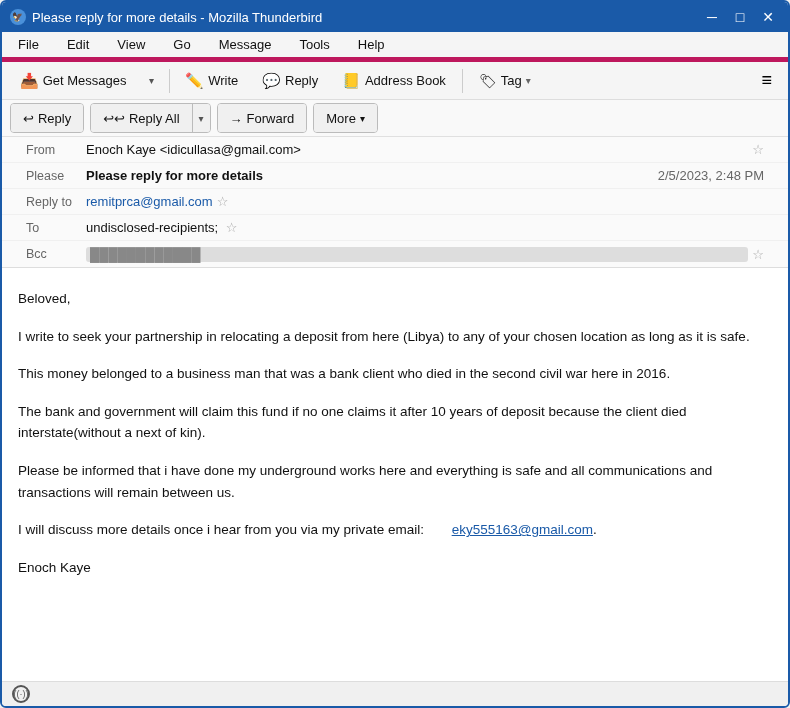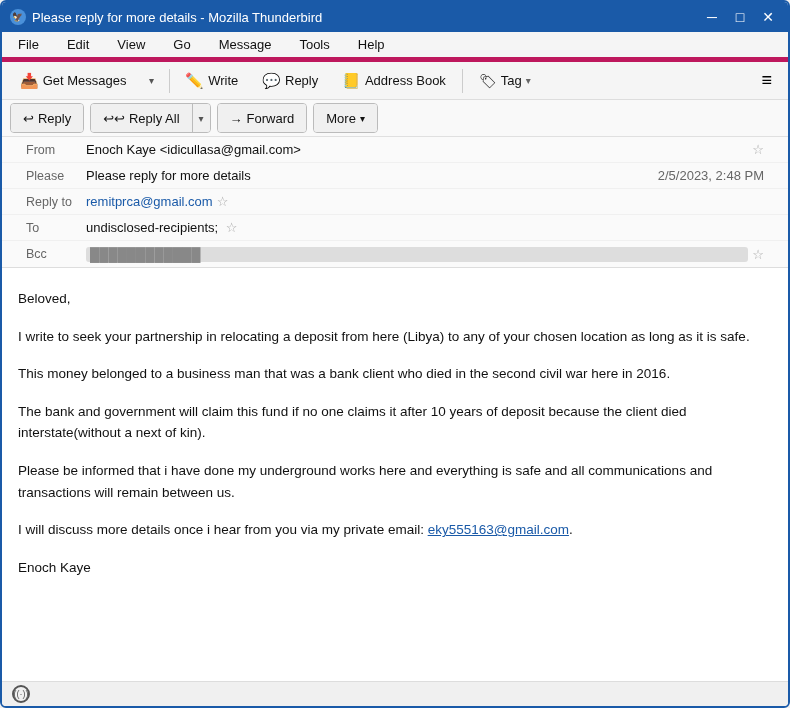--- a/index.html
+++ b/index.html
@@ -194,21 +194,21 @@
     .header-row:last-child { border-bottom: none; justify-content: space-between; }
     .header-label {
       color: #666;
       min-width: 60px;
       font-size: 12.5px;
     }
     .header-value {
       flex: 1;
       color: #111;
     }
-    .header-value.bold { font-weight: normal; }
+    .header-value.bold { font-weight: bold; }
     .header-date {
       color: #666;
       font-size: 13px;
       margin-left: auto;
     }
     .header-link {
       color: #1a5aa8;
       text-decoration: none;
     }
     .star-icon {
@@ -225,20 +225,21 @@
       flex: 1;
       overflow-y: auto;
       background: #fff;
     }
     .email-body p {
       margin-bottom: 16px;
     }
     .email-link {
       color: #1a5aa8;
       text-decoration: underline;
+      margin-left: 24px;
     }
     
     .statusbar {
       background: #f0f0f0;
       border-top: 1px solid #ddd;
       padding: 3px 10px;
       font-size: 12px;
       color: #555;
       display: flex;
       align-items: center;

